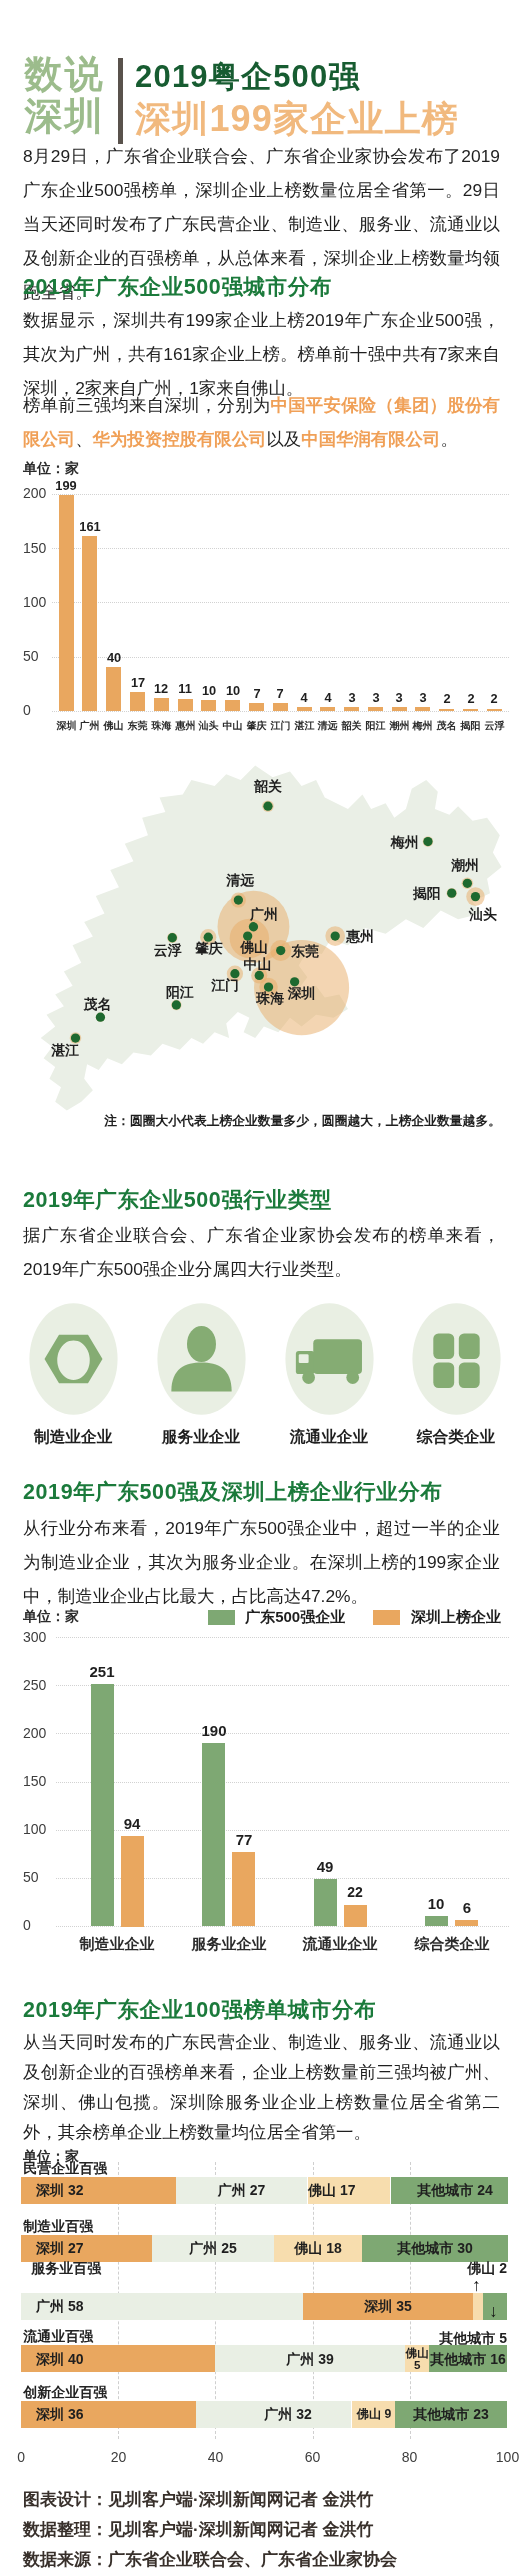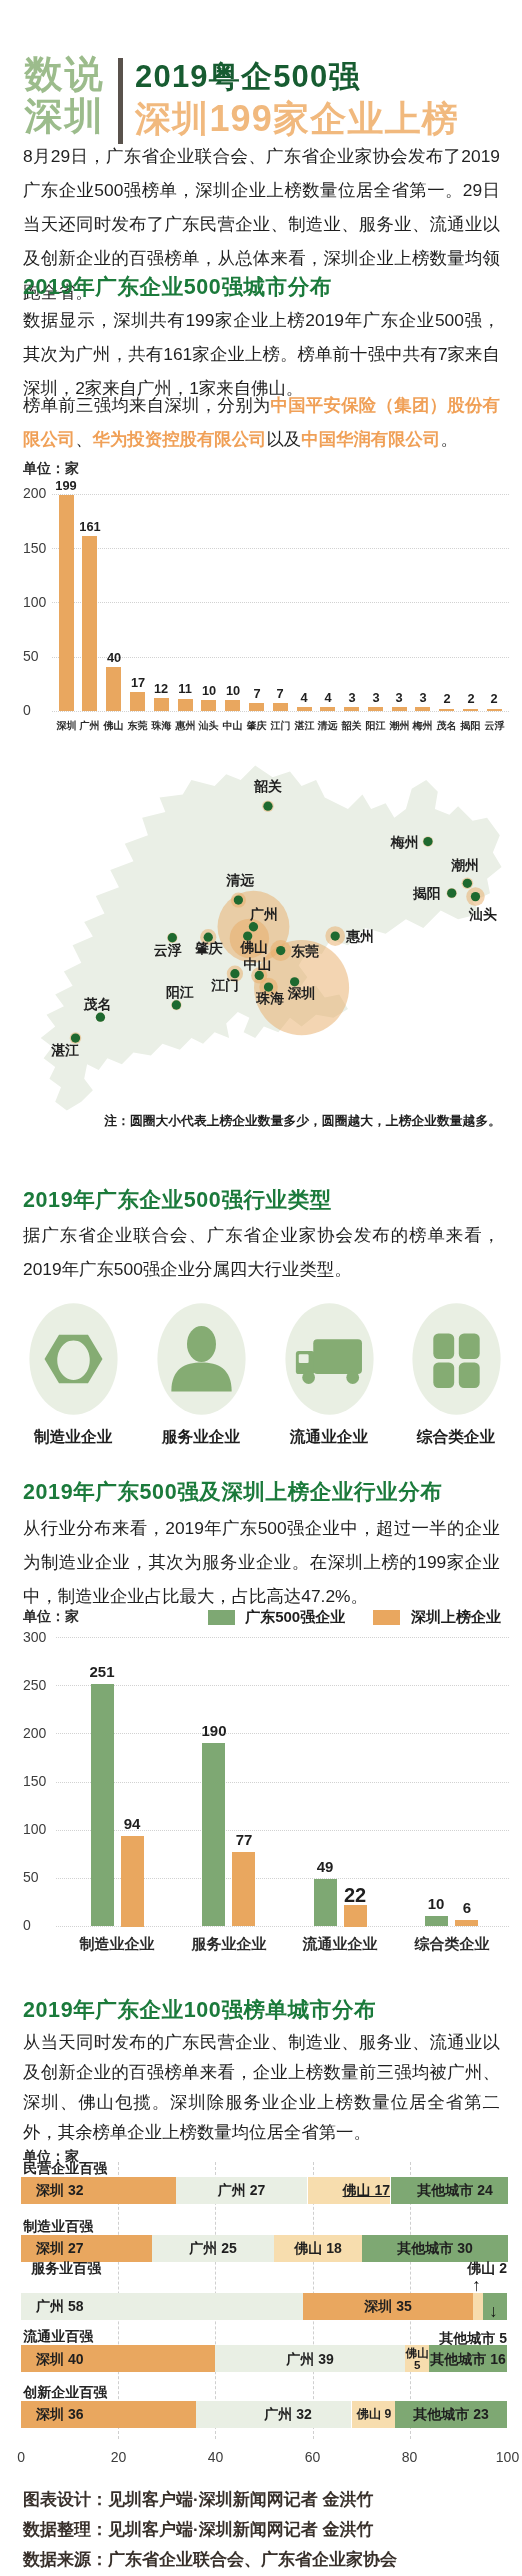--- a/index.html
+++ b/index.html
@@ -267,21 +267,21 @@
       <div class="barv" style="left: 86px; width: 46px; top: 179px; font-size: 15px;">94</div>
       <div class="barc" style="left: 39px; width: 110px; top: 299px; font-size: 15px; font-weight: 700;">制造业企业</div>
       <div class="bar greenb" style="left: 179px; width: 23px; top: 107px; height: 183px;"></div>
       <div class="bar orange" style="left: 209px; width: 23px; top: 216px; height: 74px;"></div>
       <div class="barv" style="left: 168px; width: 46px; top: 86px; font-size: 15px;">190</div>
       <div class="barv" style="left: 198px; width: 46px; top: 195px; font-size: 15px;">77</div>
       <div class="barc" style="left: 151px; width: 110px; top: 299px; font-size: 15px; font-weight: 700;">服务业企业</div>
       <div class="bar greenb" style="left: 291px; width: 23px; top: 243px; height: 47px;"></div>
       <div class="bar orange" style="left: 321px; width: 23px; top: 269px; height: 21.5px;"></div>
       <div class="barv" style="left: 279px; width: 46px; top: 222px; font-size: 15px;">49</div>
-      <div class="barv" style="left: 309px; width: 46px; top: 248px; font-size: 20px;">22</div>
+      <div class="barv" style="left: 309px; width: 46px; top: 248px; font-size: 14px;">22</div>
       <div class="barc" style="left: 262px; width: 110px; top: 299px; font-size: 15px; font-weight: 700;">流通业企业</div>
       <div class="bar greenb" style="left: 402px; width: 23px; top: 280px; height: 10px;"></div>
       <div class="bar orange" style="left: 432px; width: 23px; top: 284px; height: 5.8px;"></div>
       <div class="barv" style="left: 390px; width: 46px; top: 259px; font-size: 15px;">10</div>
       <div class="barv" style="left: 421px; width: 46px; top: 263px; font-size: 15px;">6</div>
       <div class="barc" style="left: 374px; width: 110px; top: 299px; font-size: 15px; font-weight: 700;">综合类企业</div>
     </div>
 
   <div class="abs h2" style="top:1995px;">2019年广东企业100强榜单城市分布</div>
   <p class="abs para" style="top:2027px;line-height:30px;">从当天同时发布的广东民营企业、制造业、服务业、流通业以及创新企业的百强榜单来看，企业上榜数量前三强均被广州、深圳、佛山包揽。深圳除服务业企业上榜数量位居全省第二外，其余榜单企业上榜数量均位居全省第一。</p>
@@ -296,21 +296,21 @@
       <div class="xtick" style="left: 274px; top: 302px;">60</div>
       <div class="gridV" style="left: 389px; top: 15px; height: 277px;"></div>
       <div class="xtick" style="left: 371px; top: 302px;">80</div>
       <div class="xtick" style="left: 469px; top: 302px;">100</div>
       <div class="rowlab" style="left: 2.3px; top: 12.8px;">民营企业百强</div>
       <div class="seg seg-shenzhen" style="left: 0px; width: 155px; top: 30px;"></div>
       <div class="seglab" style="left: 15px; top: 35px;">深圳  32</div>
       <div class="seg seg-guangzhou" style="left: 155px; width: 131px; top: 30px;"></div>
       <div class="seglab" style="left: 155px; width: 131px; top: 35px; text-align: center;">广州  27</div>
       <div class="seg seg-foshan" style="left: 287px; width: 82px; top: 30px;"></div>
-      <div class="seglab" style="left: 287px; width: 82px; top: 35px; text-align: right; text-decoration: underline;">佛山  17</div>
+      <div class="seglab" style="left: 287px; width: 82px; top: 35px; text-align: left;">佛山  17</div>
       <div class="seg seg-other" style="left: 370px; width: 117px; top: 30px;"></div>
       <div class="seglab" style="left: 370px; width: 128px; top: 35px; text-align: center;">其他城市  24</div>
       <div class="rowlab" style="left: 2.3px; top: 71px;">制造业百强</div>
       <div class="seg seg-shenzhen" style="left: 0px; width: 131px; top: 88px;"></div>
       <div class="seglab" style="left: 15px; top: 93px;">深圳  27</div>
       <div class="seg seg-guangzhou" style="left: 131px; width: 122px; top: 88px;"></div>
       <div class="seglab" style="left: 131px; width: 122px; top: 93px; text-align: center;">广州  25</div>
       <div class="seg seg-foshan" style="left: 253px; width: 88px; top: 88px;"></div>
       <div class="seglab" style="left: 253px; width: 88px; top: 93px; text-align: center;">佛山  18</div>
       <div class="seg seg-other" style="left: 341px; width: 146px; top: 88px;"></div>

